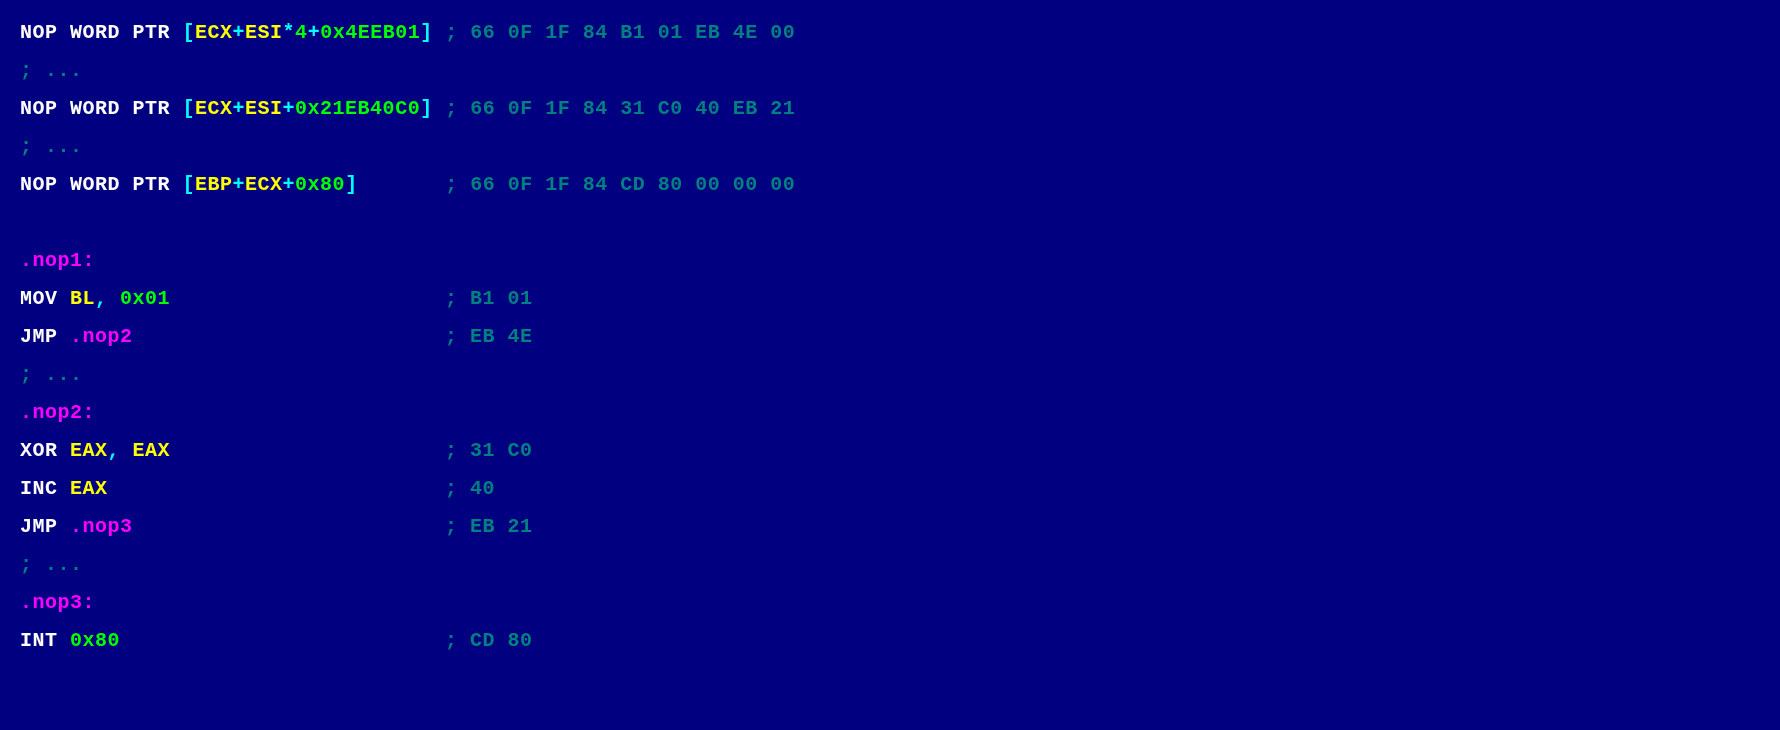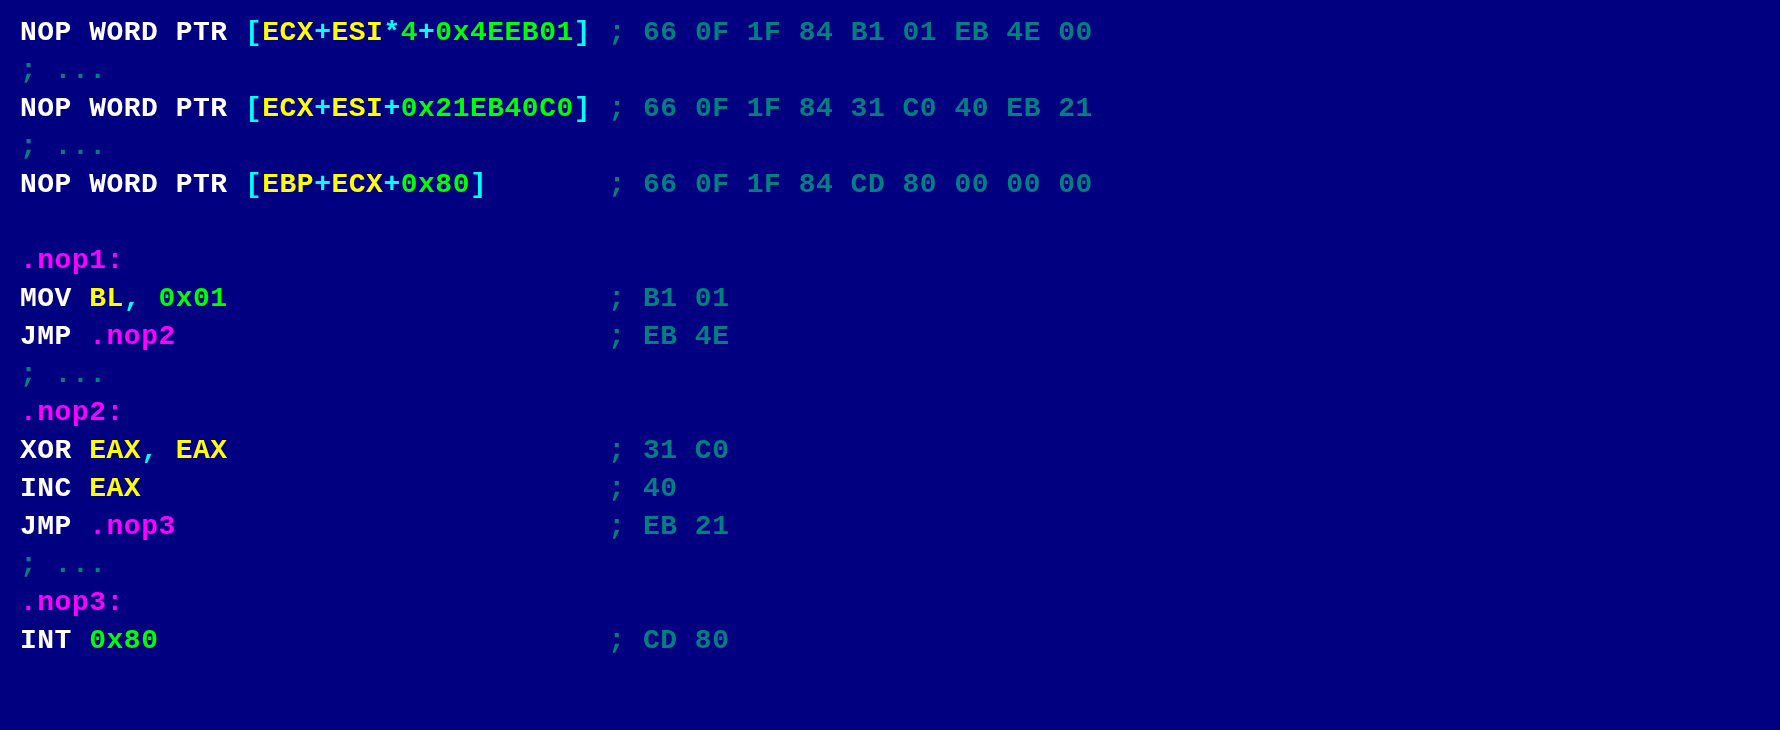--- a/index.html
+++ b/index.html
@@ -8,21 +8,21 @@
     background: #000080;
     width: 1780px;
     height: 730px;
     overflow: hidden;
   }
   pre.code {
     margin: 0;
     padding: 14px 24px 0 20px;
     font-family: "Courier New", Courier, monospace;
     font-weight: bold;
-    font-size: 28px;
+    font-size: 20px;
     line-height: 38px;
     letter-spacing: 0.5px;
     white-space: pre;
     color: #ffffff;
   }
   .mn { color: #ffffff; }  
   .rg { color: #ffff00; }  
   .nm { color: #00ff00; }  
   .pu { color: #00ffff; }  
   .lb { color: #ff00ff; }  

